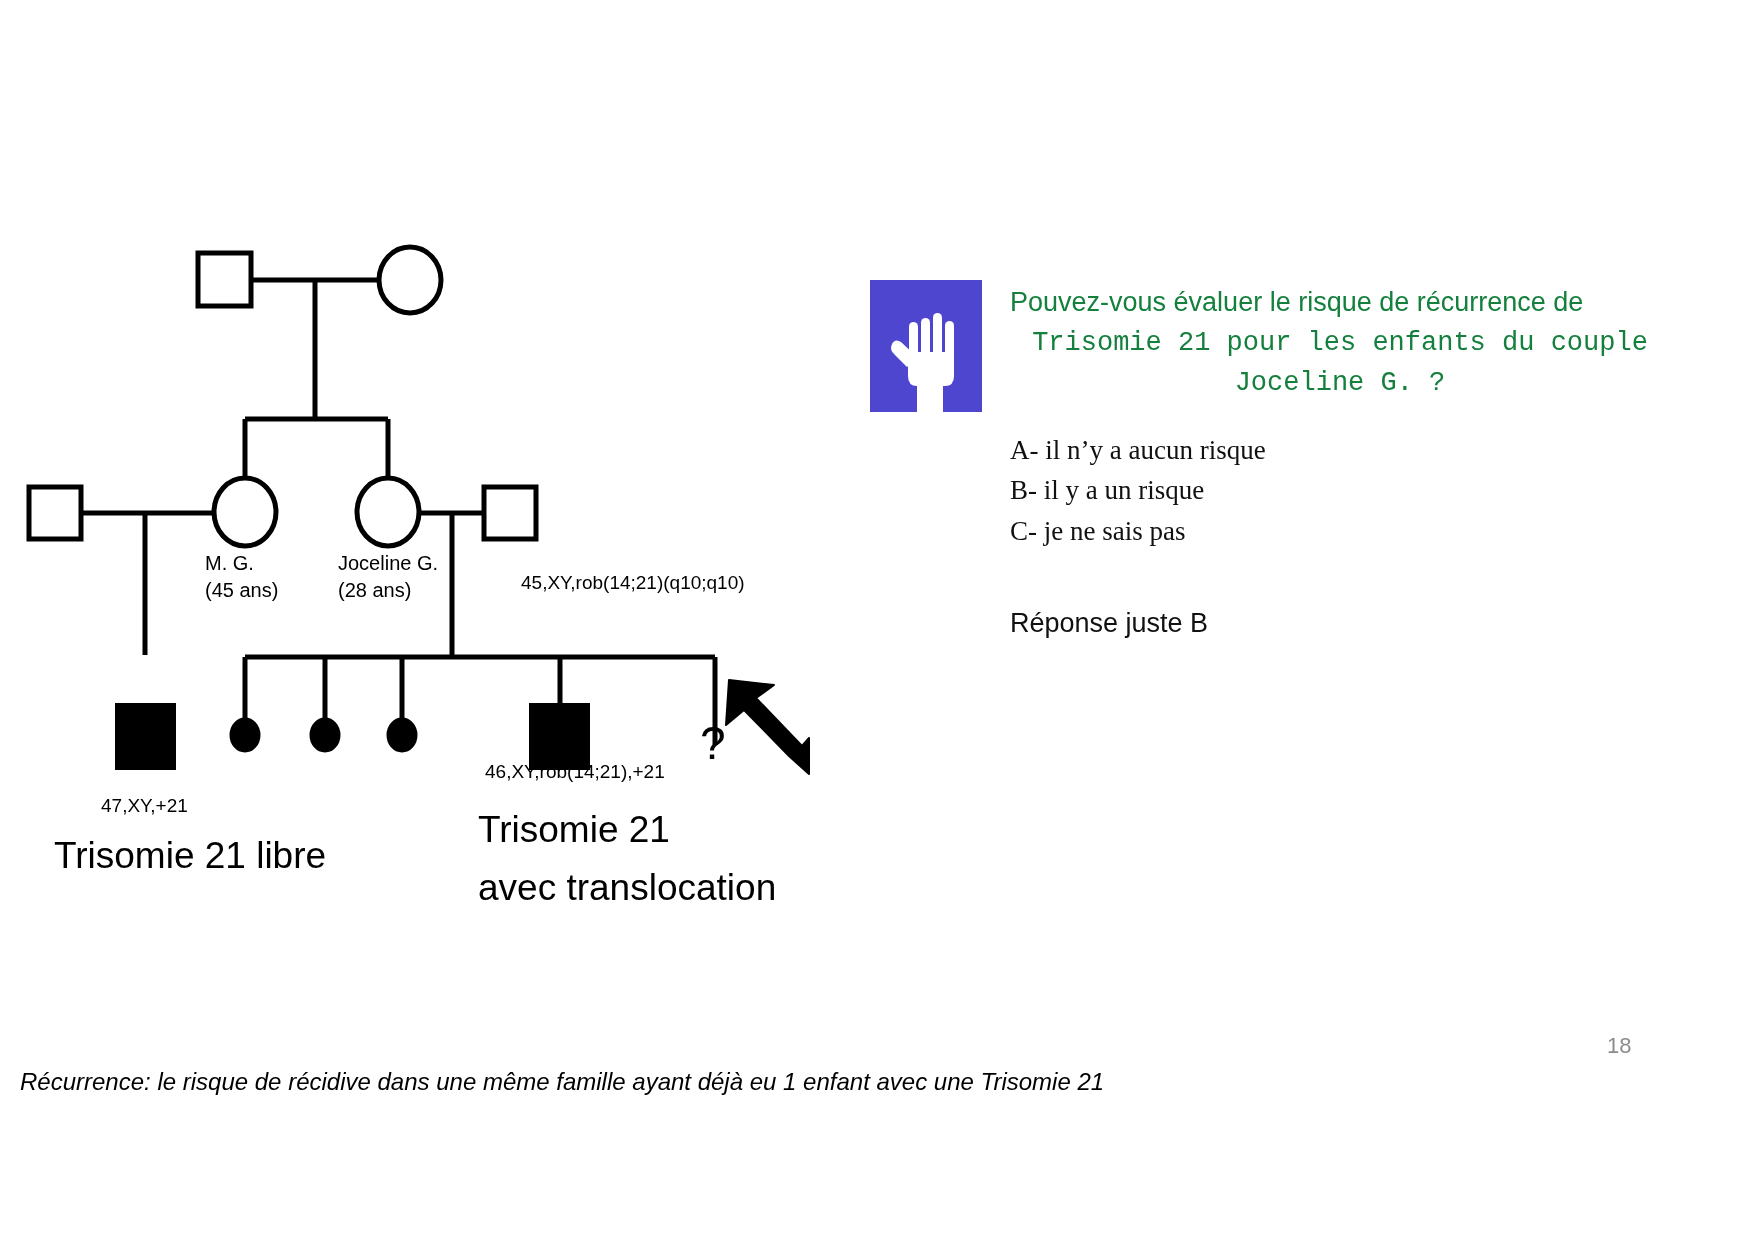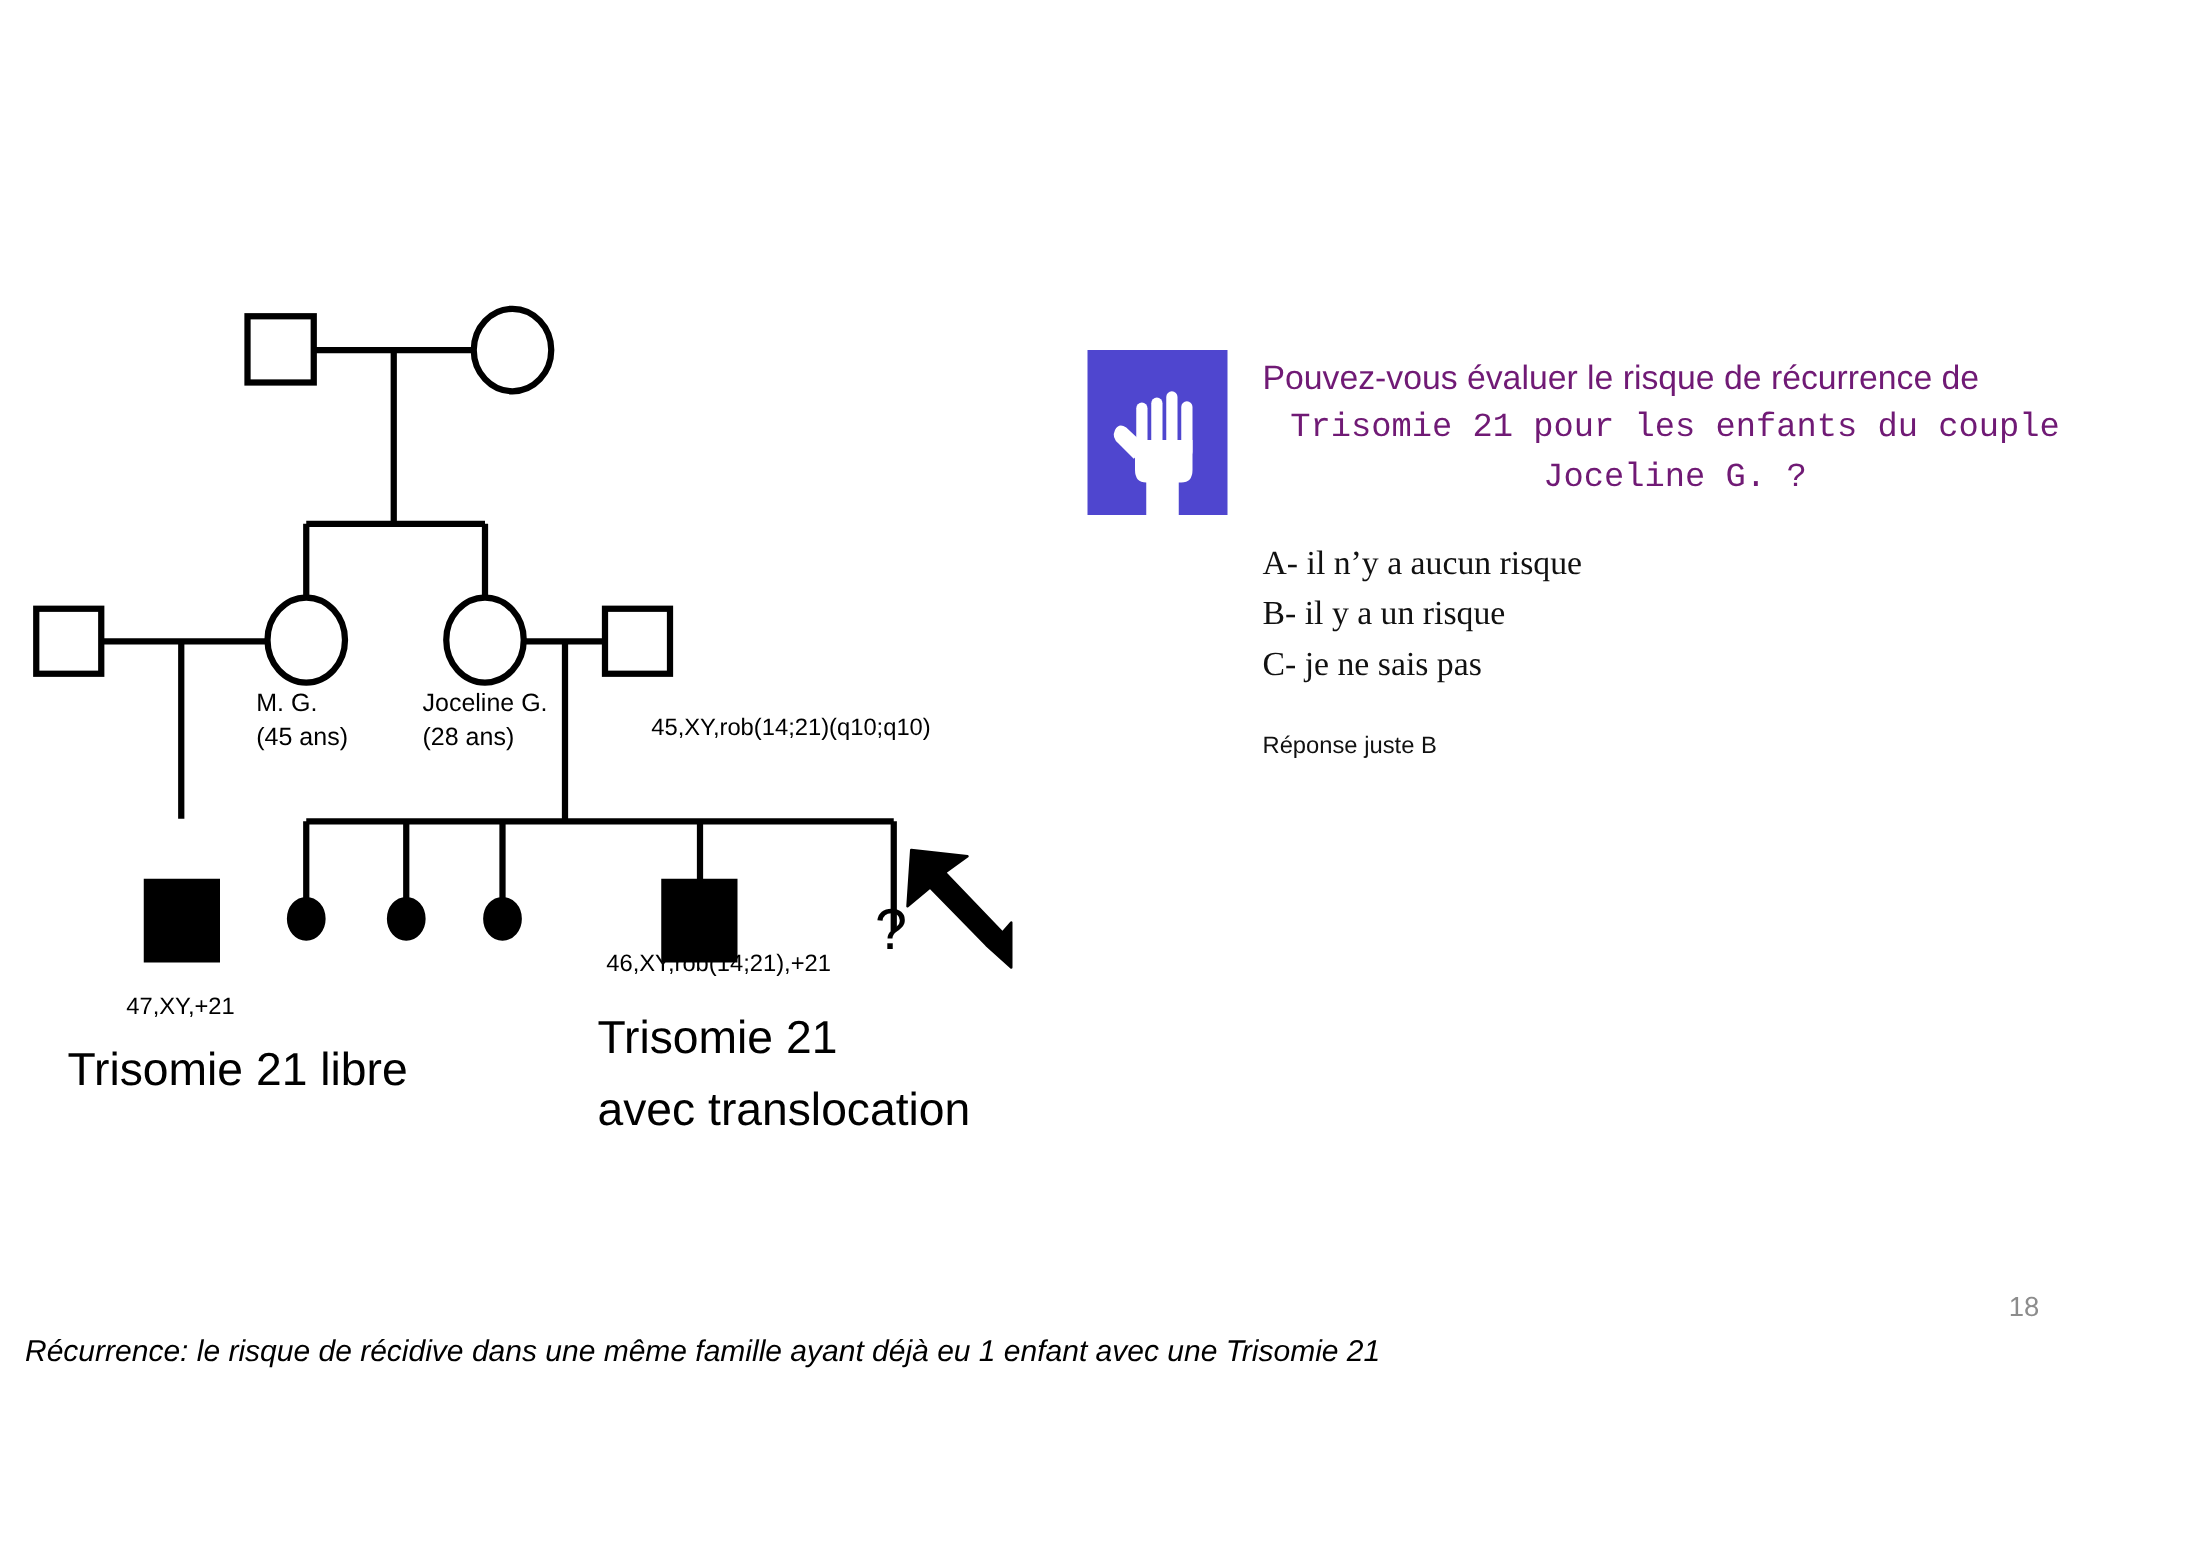--- a/index.html
+++ b/index.html
@@ -72,40 +72,40 @@
     position: absolute;
     left: 140px;
     top: 12px;
     width: 660px;
   }
   .q-line {
     font-size: 27px;
     line-height: 1.50;
     text-align: justify;
     text-justify: inter-word;
-    color: #701a75;
+    color: #15803d;
   }
   .q-line.last {
     text-align: center;
     font-family: Liberation Mono, monospace;
   }
   .spacer {
     height: 26px;
   }
   .opt-line {
     font-size: 27px;
     line-height: 1.50;
     color: #111111;
     font-family: Liberation Serif, serif;
   }
   .ans-line {
-    font-size: 19px;
+    font-size: 27px;
     line-height: 1.5;
     color: #111111;
-    margin-top: 32px;
+    margin-top: 52px;
   }
 
   
   #footnote {
     position: absolute;
     left: 20px;
     top: 1068px;
     font-size: 24px;
     color: #000000;
     white-space: nowrap;

